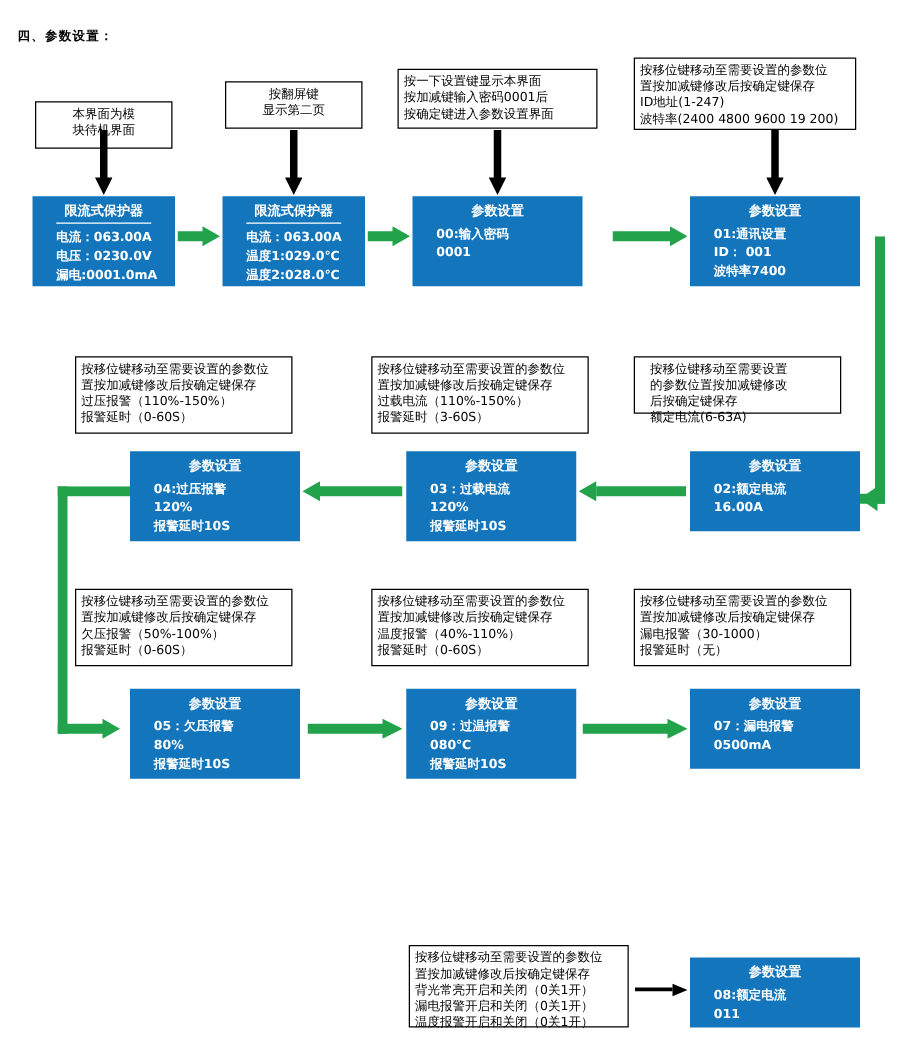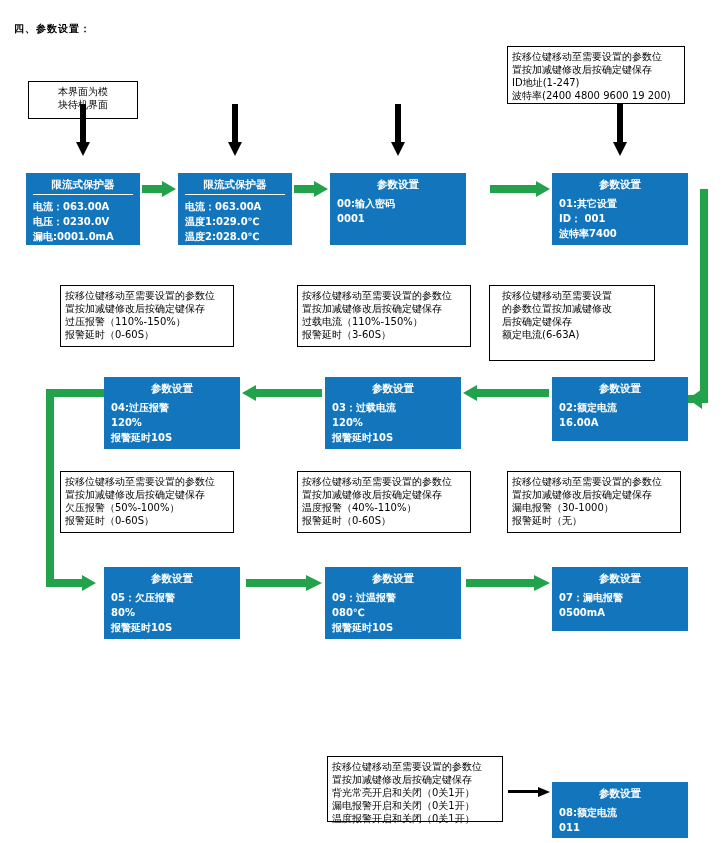--- a/index.html
+++ b/index.html
@@ -33,22 +33,21 @@
   .note.center{text-align:center;}
 
   
   .lcd{
     position:absolute;
     background:#1376bc;
     box-sizing:border-box;
     color:#ffffff;
     font-size:10px;
     font-weight:bold;
-    padding:5px 7px;
-    margin-top:16px;
+    padding:5px 19px;
   }
   .lcd .hdr{
     text-align:center;
     font-size:10.5px;
     font-weight:bold;
     margin-bottom:4px;
   }
   .lcd .row{
     display:flex;
     justify-content:flex-start;
@@ -66,28 +65,33 @@
 </head>
 <body>
 
 <div class="canvas">
 
   <div class="title">四、参数设置：</div>
 
   <div class="note center" style="left:28px;top:81px;width:110px;height:38px;">本界面为模
 块待机界面</div>
 
-
+  <div class="note center" style="left:180px;top:65px;width:110px;height:38px;">按翻屏键
+显示第二页</div>
+
+  <div class="note" style="left:318px;top:55px;width:160px;height:48px;">按一下设置键显示本界面
+按加减键输入密码0001后
+按确定键进入参数设置界面</div>
 
   <div class="note" style="left:507px;top:46px;width:178px;height:58px;">按移位键移动至需要设置的参数位
 置按加减键修改后按确定键保存
 ID地址(1-247)
 波特率(2400 4800 9600 19 200)</div>
 
-  <div class="note" style="left:489px;top:285px;width:166px;height:76px;padding-left:12px;">按移位键移动至需要设置
+  <div class="note" style="left:507px;top:285px;width:166px;height:46px;padding-left:12px;">按移位键移动至需要设置
 的参数位置按加减键修改
 后按确定键保存
 额定电流(6-63A)</div>
 
   <div class="note" style="left:297px;top:285px;width:174px;height:62px;">按移位键移动至需要设置的参数位
 置按加减键修改后按确定键保存
 过载电流（110%-150%）
 报警延时（3-60S）</div>
 
   <div class="note" style="left:60px;top:285px;width:174px;height:62px;">按移位键移动至需要设置的参数位
@@ -138,21 +142,21 @@
     </div>
     <div class="row">
       <span class="l"></span>
       <span class="r">0001</span>
     </div>
   </div>
 
   <div class="lcd" style="left:552px;top:157px;width:136px;height:72px;">
     <div class="hdr">参数设置</div>
     <div class="row">
-      <span class="l">01:其它设置</span>
+      <span class="l">01:通讯设置</span>
       <span class="r"></span>
     </div>
     <div class="row">
       <span class="l"></span>
       <span class="r">ID： 001</span>
     </div>
     <div class="row">
       <span class="l">波特率</span>
       <span class="r">7400</span>
     </div>

